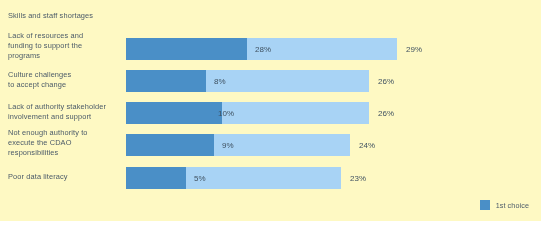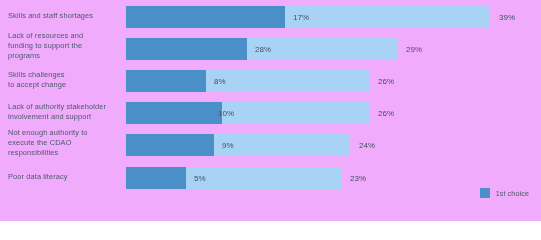--- a/index.html
+++ b/index.html
@@ -12,21 +12,21 @@
     height: 221px;
     font-family: "Liberation Sans", sans-serif;
     overflow: hidden;
     position: relative;
   }
 
   #chart-root {
     position: relative;
     width: 541px;
     height: 221px;
-    background: #f0abfc;
+    background: #fef9c3;
   }
 
   .plot-area {
     position: absolute;
     left: 0;
     top: 0;
     width: 541px;
     height: 190px;
   }
 
@@ -89,21 +89,21 @@
     transform: translateY(-50%);
     color: #3f5160;
     font-size: 8px;
     letter-spacing: 0.1px;
     white-space: nowrap;
   }
 
   .legend {
     position: absolute;
     left: 0;
-    top: 184px;
+    top: 196px;
     width: 541px;
     height: 18px;
     display: flex;
     align-items: center;
     justify-content: flex-end;
     padding-right: 12px;
     box-sizing: border-box;
     padding-left: 12px;
   }
 
@@ -130,45 +130,37 @@
 </head>
 <body>
 
 <div id="chart-root">
 
   <div class="plot-area">
 
     <div class="cat-label" style="top:11px;">
       <div>Skills and staff shortages</div>
     </div>
-    <div class="bar-row" style="top:6px;height:22px;">
-      <div class="bars-wrap" style="width:364px;height:22px;">
-        <div class="bar-total" style="width:364px;"></div>
-        <div class="bar-first" style="width:159px;"></div>
-        <div class="val-first" style="left:167px;">17%</div>
-      </div>
-      <div class="val-total" style="left:499px;">39%</div>
-    </div>
 
     <div class="cat-label" style="top:31px;">
       <div>Lack of resources and</div>
       <div>funding to support the</div>
       <div>programs</div>
     </div>
     <div class="bar-row" style="top:38px;height:22px;">
       <div class="bars-wrap" style="width:271px;height:22px;">
         <div class="bar-total" style="width:271px;"></div>
         <div class="bar-first" style="width:121px;"></div>
         <div class="val-first" style="left:129px;">28%</div>
       </div>
       <div class="val-total" style="left:406px;">29%</div>
     </div>
 
     <div class="cat-label" style="top:70px;">
-      <div>Skills challenges</div>
+      <div>Culture challenges</div>
       <div>to accept change</div>
     </div>
     <div class="bar-row" style="top:70px;height:22px;">
       <div class="bars-wrap" style="width:243px;height:22px;">
         <div class="bar-total" style="width:243px;"></div>
         <div class="bar-first" style="width:80px;"></div>
         <div class="val-first" style="left:88px;">8%</div>
       </div>
       <div class="val-total" style="left:378px;">26%</div>
     </div>

